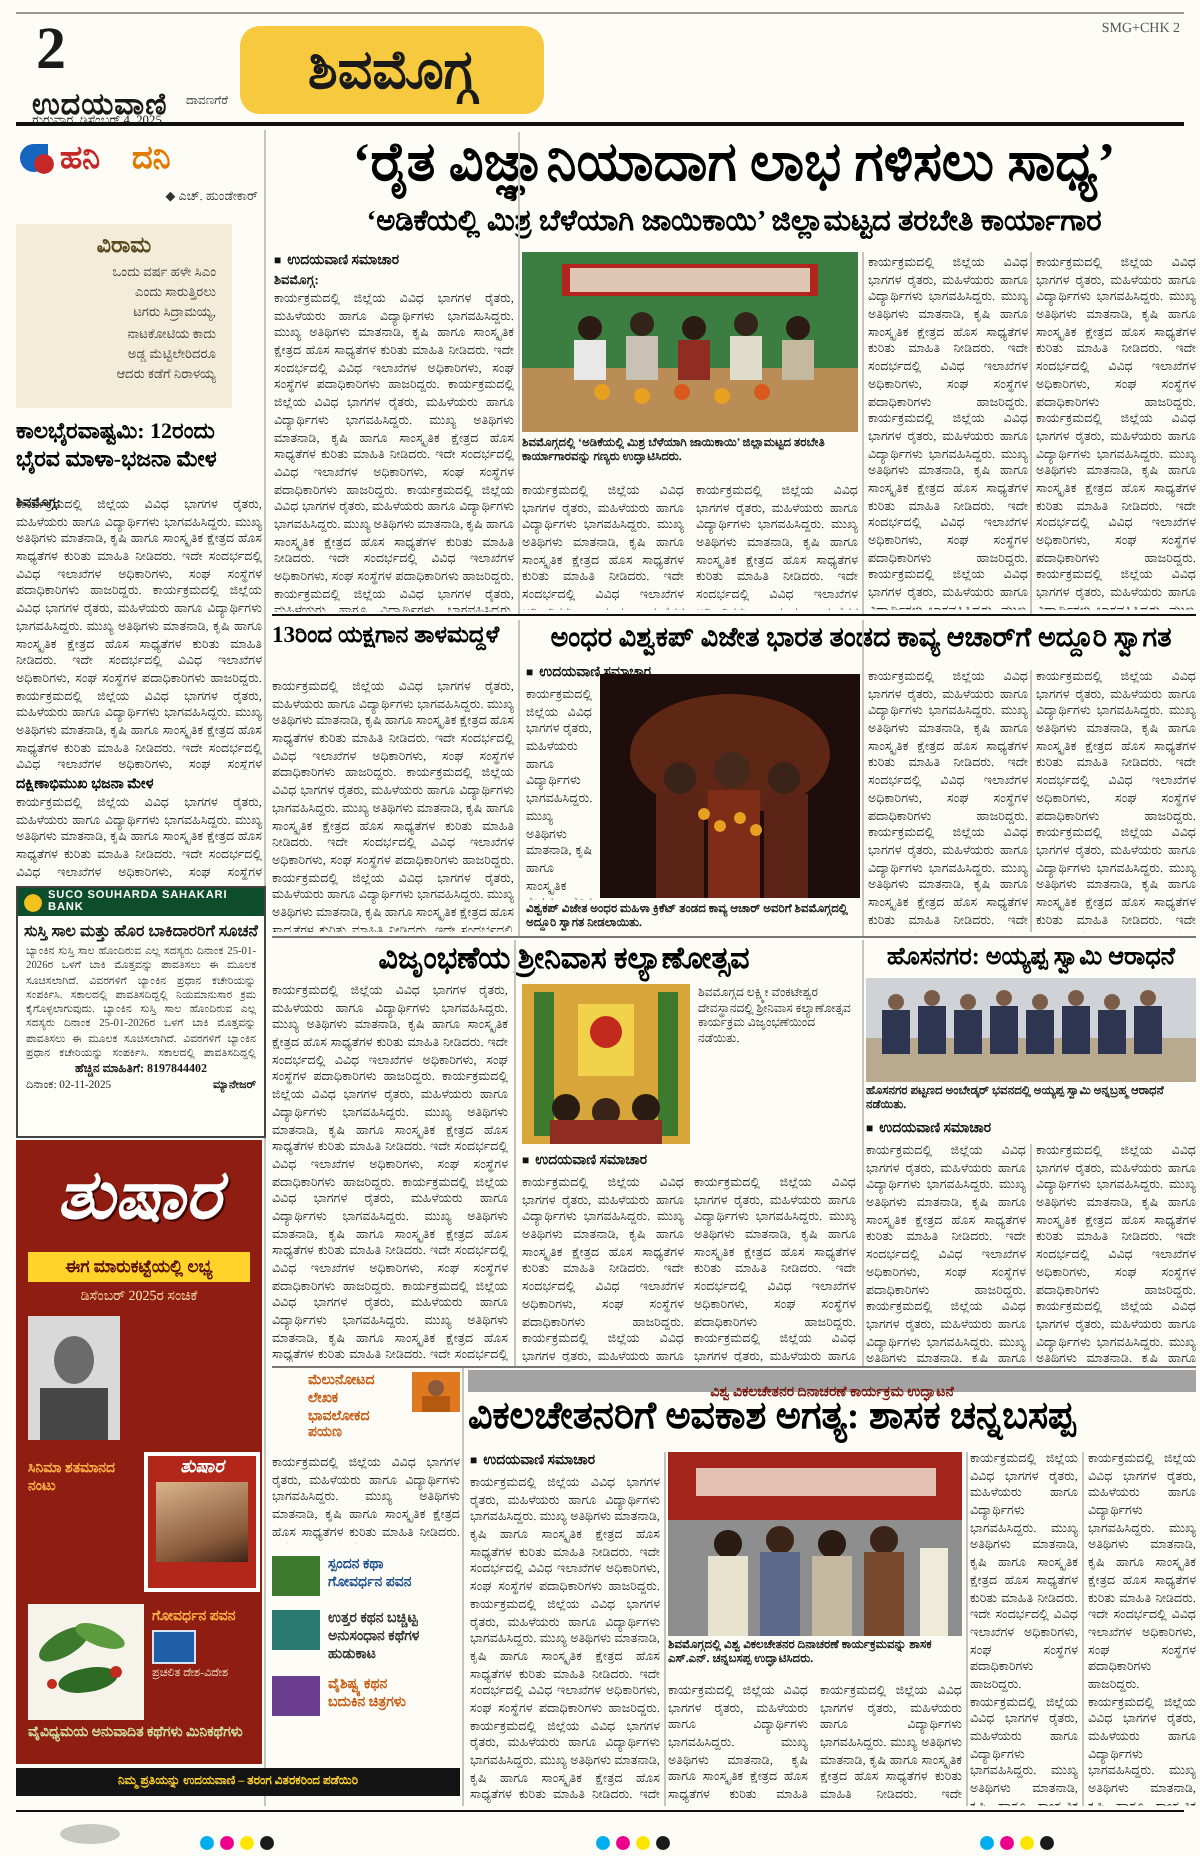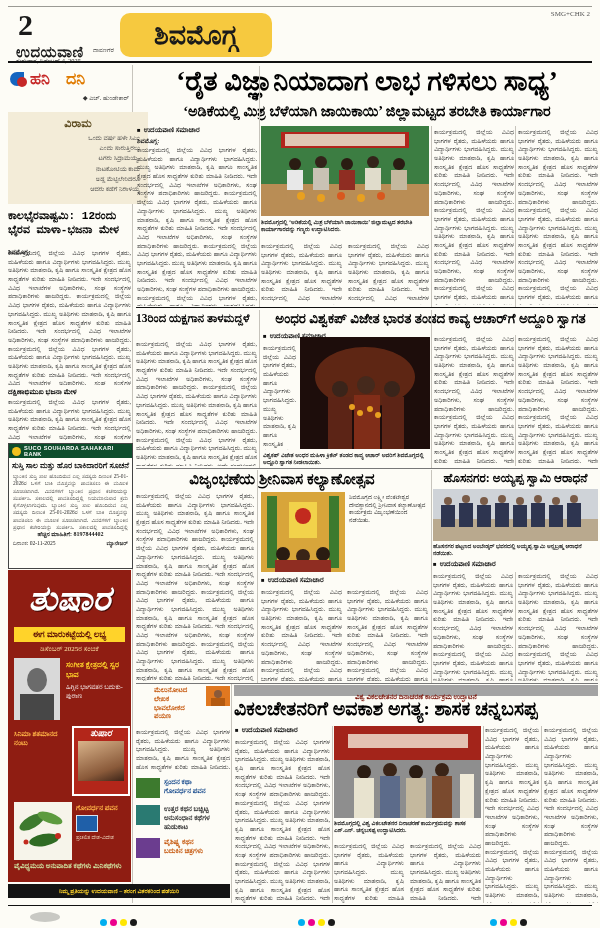--- a/index.html
+++ b/index.html
@@ -40,33 +40,33 @@
   <div class="abs vrule" style="left:132px;top:65px;height:838px;"></div>
 
   <div class="abs" style="left:8px;top:70px;width:123px;height:42px;">
     <span class="abs" style="left:2px;top:2px;width:14px;height:14px;border-radius:50% 0 50% 50%;background:#1565c0;"></span>
     <span class="abs" style="left:9px;top:7px;width:10px;height:10px;border-radius:50%;background:#c62828;"></span>
     <span class="abs" style="left:22px;top:0;font-size:16px;font-weight:bold;color:#c62828;">ಹನಿ</span>
     <span class="abs" style="left:58px;top:0;font-size:16px;font-weight:bold;color:#e07b00;">ದನಿ</span>
     <span class="abs" style="right:2px;top:24px;font-size:6.4px;color:#333;">◆ ಎಚ್. ಹುಂಡೇಕಾರ್</span>
   </div>
 
-  <div class="abs" style="left:8px;top:112px;width:140px;height:92px;background:#f3ecd8;">
+  <div class="abs" style="left:8px;top:112px;width:108px;height:92px;background:#f3ecd8;">
     <div style="text-align:center;font-size:11px;font-weight:bold;color:#5b4a1f;padding-top:5px;">ವಿರಾಮ</div>
     <div style="font-size:6.6px;line-height:1.55;text-align:right;padding:3px 8px 0 0;color:#3a3a3a;">
       <div>ಒಂದು ವರ್ಷ ಹಳೇ ಸಿಎಂ</div>
       <div>ಎಂದು ಸಾರುತ್ತಿರಲು</div>
       <div>ಟಗರು ಸಿದ್ರಾಮಯ್ಯ,</div>
       <div>ನಾಟಕೋಟಿಯ ಕಾದು</div>
       <div>ಅಡ್ಡ ಮೆಟ್ಟಿಲೇರಿದರೂ</div>
       <div>ಆದರು ಕಡೆಗೆ ನಿರಾಳಯ್ಯ</div>
     </div>
   </div>
 
-  <div class="abs hl" style="left:8px;top:209px;width:123px;font-size:11px;line-height:1.3;font-family:Liberation Mono, monospace;">ಕಾಲಭೈರವಾಷ್ಟಮಿ: 12ರಂದು ಭೈರವ ಮಾಳಾ-ಭಜನಾ ಮೇಳ</div>
+  <div class="abs hl" style="left:8px;top:209px;width:123px;font-size:11px;line-height:1.3;">ಕಾಲಭೈರವಾಷ್ಟಮಿ: 12ರಂದು ಭೈರವ ಮಾಳಾ-ಭಜನಾ ಮೇಳ</div>
   <div class="abs" style="left:8px;top:240px;width:123px;">
     <span style="font-size:6.5px;font-weight:bold;">ಶಿವಮೊಗ್ಗ:</span>
   </div>
   <div class="abs fillp" style="left:8px;top:249px;width:123px;height:136px;">ಕಾರ್ಯಕ್ರಮದಲ್ಲಿ ಜಿಲ್ಲೆಯ ವಿವಿಧ ಭಾಗಗಳ ರೈತರು, ಮಹಿಳೆಯರು ಹಾಗೂ ವಿದ್ಯಾರ್ಥಿಗಳು ಭಾಗವಹಿಸಿದ್ದರು. ಮುಖ್ಯ ಅತಿಥಿಗಳು ಮಾತನಾಡಿ, ಕೃಷಿ ಹಾಗೂ ಸಾಂಸ್ಕೃತಿಕ ಕ್ಷೇತ್ರದ ಹೊಸ ಸಾಧ್ಯತೆಗಳ ಕುರಿತು ಮಾಹಿತಿ ನೀಡಿದರು. ಇದೇ ಸಂದರ್ಭದಲ್ಲಿ ವಿವಿಧ ಇಲಾಖೆಗಳ ಅಧಿಕಾರಿಗಳು, ಸಂಘ ಸಂಸ್ಥೆಗಳ ಪದಾಧಿಕಾರಿಗಳು ಹಾಜರಿದ್ದರು. ಕಾರ್ಯಕ್ರಮದಲ್ಲಿ ಜಿಲ್ಲೆಯ ವಿವಿಧ ಭಾಗಗಳ ರೈತರು, ಮಹಿಳೆಯರು ಹಾಗೂ ವಿದ್ಯಾರ್ಥಿಗಳು ಭಾಗವಹಿಸಿದ್ದರು. ಮುಖ್ಯ ಅತಿಥಿಗಳು ಮಾತನಾಡಿ, ಕೃಷಿ ಹಾಗೂ ಸಾಂಸ್ಕೃತಿಕ ಕ್ಷೇತ್ರದ ಹೊಸ ಸಾಧ್ಯತೆಗಳ ಕುರಿತು ಮಾಹಿತಿ ನೀಡಿದರು. ಇದೇ ಸಂದರ್ಭದಲ್ಲಿ ವಿವಿಧ ಇಲಾಖೆಗಳ ಅಧಿಕಾರಿಗಳು, ಸಂಘ ಸಂಸ್ಥೆಗಳ ಪದಾಧಿಕಾರಿಗಳು ಹಾಜರಿದ್ದರು. ಕಾರ್ಯಕ್ರಮದಲ್ಲಿ ಜಿಲ್ಲೆಯ ವಿವಿಧ ಭಾಗಗಳ ರೈತರು, ಮಹಿಳೆಯರು ಹಾಗೂ ವಿದ್ಯಾರ್ಥಿಗಳು ಭಾಗವಹಿಸಿದ್ದರು. ಮುಖ್ಯ ಅತಿಥಿಗಳು ಮಾತನಾಡಿ, ಕೃಷಿ ಹಾಗೂ ಸಾಂಸ್ಕೃತಿಕ ಕ್ಷೇತ್ರದ ಹೊಸ ಸಾಧ್ಯತೆಗಳ ಕುರಿತು ಮಾಹಿತಿ ನೀಡಿದರು. ಇದೇ ಸಂದರ್ಭದಲ್ಲಿ ವಿವಿಧ ಇಲಾಖೆಗಳ ಅಧಿಕಾರಿಗಳು, ಸಂಘ ಸಂಸ್ಥೆಗಳ ಪದಾಧಿಕಾರಿಗಳು ಹಾಜರಿದ್ದರು. ಕಾರ್ಯಕ್ರಮದಲ್ಲಿ ಜಿಲ್ಲೆಯ ವಿವಿಧ ಭಾಗಗಳ ರೈತರು, ಮಹಿಳೆಯರು ಹಾಗೂ ವಿದ್ಯಾರ್ಥಿಗಳು ಭಾಗವಹಿಸಿದ್ದರು. ಮುಖ್ಯ ಅತಿಥಿಗಳು ಮಾತನಾಡಿ, ಕೃಷಿ ಹಾಗೂ ಸಾಂಸ್ಕೃತಿಕ ಕ್ಷೇತ್ರದ ಹೊಸ ಸಾಧ್ಯತೆಗಳ ಕುರಿತು ಮಾಹಿತಿ ನೀಡಿದರು. ಇದೇ ಸಂದರ್ಭದಲ್ಲಿ ವಿವಿಧ ಇಲಾಖೆಗಳ ಅಧಿಕಾರಿಗಳು, ಸಂಘ ಸಂಸ್ಥೆಗಳ ಪದಾಧಿಕಾರಿಗಳು ಹಾಜರಿದ್ದರು. ಕಾರ್ಯಕ್ರಮದಲ್ಲಿ ಜಿಲ್ಲೆಯ ವಿವಿಧ ಭಾಗಗಳ ರೈತರು, ಮಹಿಳೆಯರು ಹಾಗೂ ವಿದ್ಯಾರ್ಥಿಗಳು ಭಾಗವಹಿಸಿದ್ದರು. ಮುಖ್ಯ ಅತಿಥಿಗಳು ಮಾತನಾಡಿ, ಕೃಷಿ ಹಾಗೂ ಸಾಂಸ್ಕೃತಿಕ ಕ್ಷೇತ್ರದ ಹೊಸ ಸಾಧ್ಯತೆಗಳ ಕುರಿತು ಮಾಹಿತಿ ನೀಡಿದರು. ಇದೇ ಸಂದರ್ಭದಲ್ಲಿ ವಿವಿಧ ಇಲಾಖೆಗಳ ಅಧಿಕಾರಿಗಳು, ಸಂಘ ಸಂಸ್ಥೆಗಳ ಪದಾಧಿಕಾರಿಗಳು ಹಾಜರಿದ್ದರು.</div>
   <div class="abs hl" style="left:8px;top:388px;width:123px;font-size:7.2px;">ದಕ್ಷಿಣಾಭಿಮುಖ ಭಜನಾ ಮೇಳ</div>
   <div class="abs fillp" style="left:8px;top:398px;width:123px;height:42px;">ಕಾರ್ಯಕ್ರಮದಲ್ಲಿ ಜಿಲ್ಲೆಯ ವಿವಿಧ ಭಾಗಗಳ ರೈತರು, ಮಹಿಳೆಯರು ಹಾಗೂ ವಿದ್ಯಾರ್ಥಿಗಳು ಭಾಗವಹಿಸಿದ್ದರು. ಮುಖ್ಯ ಅತಿಥಿಗಳು ಮಾತನಾಡಿ, ಕೃಷಿ ಹಾಗೂ ಸಾಂಸ್ಕೃತಿಕ ಕ್ಷೇತ್ರದ ಹೊಸ ಸಾಧ್ಯತೆಗಳ ಕುರಿತು ಮಾಹಿತಿ ನೀಡಿದರು. ಇದೇ ಸಂದರ್ಭದಲ್ಲಿ ವಿವಿಧ ಇಲಾಖೆಗಳ ಅಧಿಕಾರಿಗಳು, ಸಂಘ ಸಂಸ್ಥೆಗಳ ಪದಾಧಿಕಾರಿಗಳು ಹಾಜರಿದ್ದರು. ಕಾರ್ಯಕ್ರಮದಲ್ಲಿ ಜಿಲ್ಲೆಯ ವಿವಿಧ ಭಾಗಗಳ ರೈತರು, ಮಹಿಳೆಯರು ಹಾಗೂ ವಿದ್ಯಾರ್ಥಿಗಳು ಭಾಗವಹಿಸಿದ್ದರು. ಮುಖ್ಯ ಅತಿಥಿಗಳು ಮಾತನಾಡಿ, ಕೃಷಿ ಹಾಗೂ ಸಾಂಸ್ಕೃತಿಕ ಕ್ಷೇತ್ರದ ಹೊಸ ಸಾಧ್ಯತೆಗಳ ಕುರಿತು ಮಾಹಿತಿ ನೀಡಿದರು. ಇದೇ ಸಂದರ್ಭದಲ್ಲಿ ವಿವಿಧ ಇಲಾಖೆಗಳ ಅಧಿಕಾರಿಗಳು, ಸಂಘ ಸಂಸ್ಥೆಗಳ ಪದಾಧಿಕಾರಿಗಳು ಹಾಜರಿದ್ದರು.</div>
 
   <div class="abs" style="left:8px;top:443px;width:123px;height:124px;border:1px solid #444;background:#fffef8;">
     <div style="height:14px;background:#0e4d2c;color:#fff;display:flex;align-items:center;gap:3px;padding:0 3px;">
       <span style="width:9px;height:9px;border-radius:50%;background:#f2c11e;flex:0 0 auto;"></span>
@@ -84,24 +84,20 @@
   <div class="abs" style="left:8px;top:570px;width:123px;height:312px;background:#8f1d12;color:#fff;">
     <div style="text-align:center;font-size:34px;font-weight:bold;font-style:italic;padding-top:10px;text-shadow:1px 1px 0 #3d0703;">ತುಷಾರ</div>
     <div style="margin:8px 6px 0;background:#ffd32a;color:#5a0c06;font-size:8.6px;font-weight:bold;text-align:center;padding:2px 0;">ಈಗ ಮಾರುಕಟ್ಟೆಯಲ್ಲಿ ಲಭ್ಯ</div>
     <div style="text-align:center;font-size:7px;padding-top:3px;color:#ffe9a8;">ಡಿಸೆಂಬರ್ 2025ರ ಸಂಚಿಕೆ</div>
     <div class="abs photo" style="left:6px;top:88px;width:46px;height:62px;">
       <svg viewBox="0 0 46 62" preserveAspectRatio="none">
         <rect width="46" height="62" fill="#d9d9d9"></rect>
           <ellipse cx="23" cy="22" rx="10" ry="12" fill="#6b6b6b"></ellipse>
           <rect x="6" y="36" width="34" height="26" fill="#474747"></rect>
       </svg>
-    </div>
-    <div class="abs" style="left:58px;top:90px;width:60px;">
-      <div style="color:#ffd32a;font-size:7.6px;font-weight:bold;line-height:1.3;">ಸಂಗೀತ ಕ್ಷೇತ್ರದಲ್ಲಿ ಸ್ವರ ಭಾವ</div>
-      <div style="font-size:6.8px;line-height:1.3;padding-top:3px;">ಹಿಗ್ಗಿನ ಭಾಗವತರ ಬದುಕು-ಪುರಾಣ</div>
     </div>
     <div class="abs" style="left:6px;top:160px;width:50px;color:#ffb347;font-size:7px;font-weight:bold;line-height:1.3;">ಸಿನಿಮಾ ಶತಮಾನದ ನಂಟು</div>
     <div class="abs" style="left:64px;top:156px;width:54px;height:66px;background:#b3261a;border:2px solid #fff;">
       <div style="text-align:center;font-size:9px;font-weight:bold;font-style:italic;">ತುಷಾರ</div>
       <div style="margin:2px 4px;height:40px;background:linear-gradient(160deg,#d9b38a 0%,#8a5a3a 70%,#3c2418 100%);"></div>
     </div>
     <div class="abs photo" style="left:6px;top:232px;width:58px;height:58px;">
       <svg viewBox="0 0 58 58" preserveAspectRatio="none">
         <rect width="58" height="58" fill="#f6f4ea"></rect>
         <ellipse cx="18" cy="20" rx="14" ry="6" fill="#3d7a2e" transform="rotate(-30 18 20)"></ellipse>

